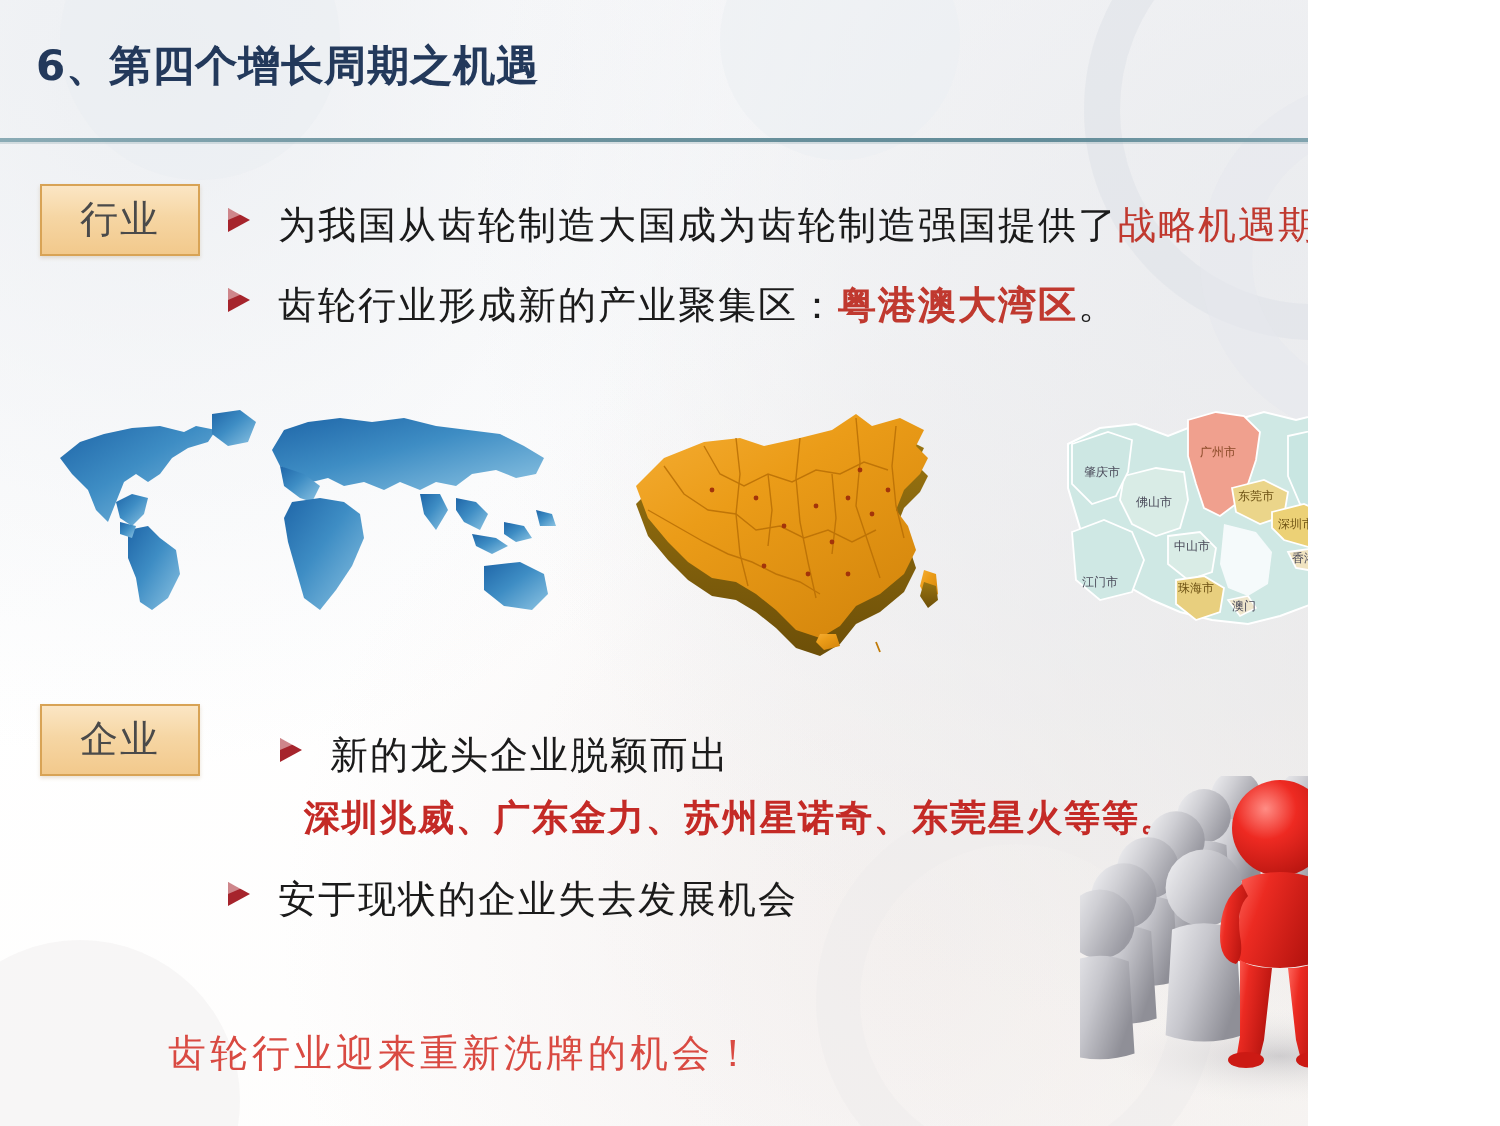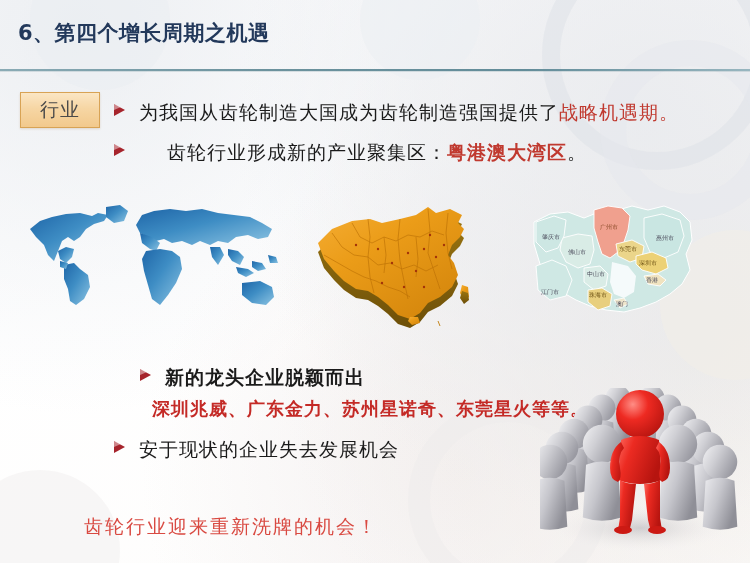--- a/index.html
+++ b/index.html
@@ -6,21 +6,21 @@
   html,body { width:750px; height:563px; overflow:hidden; }
   body {
     font-family:"Liberation Serif", serif;
     background:#ffffff;
     position:relative;
   }
 
   
   .slide {
     position:absolute; inset:0;
-    width:750px; height:563px;
+    width:654px; height:563px;
     overflow:hidden;
     background:
       radial-gradient(circle at 640px 120px, rgba(232,234,238,0.85) 0%, rgba(232,234,238,0.55) 28%, rgba(255,255,255,0) 52%),
       radial-gradient(circle at 700px 330px, rgba(236,231,226,0.8) 0%, rgba(240,236,232,0.4) 30%, rgba(255,255,255,0) 55%),
       radial-gradient(circle at 455px 470px, rgba(240,235,235,0.7) 0%, rgba(255,255,255,0) 48%),
       radial-gradient(circle at 80px 30px, rgba(233,236,240,0.8) 0%, rgba(255,255,255,0) 45%),
       linear-gradient(160deg,#fbfbfc 0%,#ffffff 40%,#fdfcfb 100%);
     text-align: right;
   }
   .wm {
@@ -110,24 +110,24 @@
   }
   .btext {
     font-family:"DejaVu Serif", serif;
     font-size:19px;
     color:#1b1b1b;
     white-space:nowrap;
     letter-spacing:1px;
   }
   .btext .red { color:#c0392f; }
   .btext .red-strong { color:#c0392f; font-weight:bold; }
-  .btext.bold { font-weight:bold; }
+  .btext.bold { font-weight:normal; }
 
   #bullet-1 { left:114px; top:100px; }
-  #bullet-2 { left:114px; top:140px;gap:28px; }
+  #bullet-2 { left:114px; top:140px; }
   #bullet-3 { left:140px; top:365px; }
   #bullet-4 { left:114px; top:437px; }
   #bullet-5 { left:114px; top:473px; }
 
   .sub-red {
     position:absolute;
     left:152px; top:397px;
     font-family:"DejaVu Serif", serif;
     font-weight:bold;
     font-size:18px;
@@ -330,20 +330,23 @@
     <span class="city gold" style="left:87px; top:50px;">东莞市</span>
     <span class="city" style="left:124px; top:39px;">惠州市</span>
     <span class="city" style="left:55px; top:75px;">中山市</span>
     <span class="city gold" style="left:107px; top:64px;">深圳市</span>
     <span class="city" style="left:114px; top:81px;">香港</span>
     <span class="city" style="left:9px; top:93px;">江门市</span>
     <span class="city gold" style="left:57px; top:96px;">珠海市</span>
     <span class="city" style="left:84px; top:105px;">澳门</span>
   </div>
 
+  <div class="tag-box" id="tag-enterprise">
+    <span>企业</span>
+  </div>
 
   <div class="bullet-row" id="bullet-3">
     <span class="arrow"></span>
     <span class="btext bold">新的龙头企业脱颖而出</span>
   </div>
 
   <div class="sub-red">深圳兆威、广东金力、苏州星诺奇、东莞星火等等。</div>
 
   <div class="bullet-row" id="bullet-4">
     <span class="arrow"></span>

